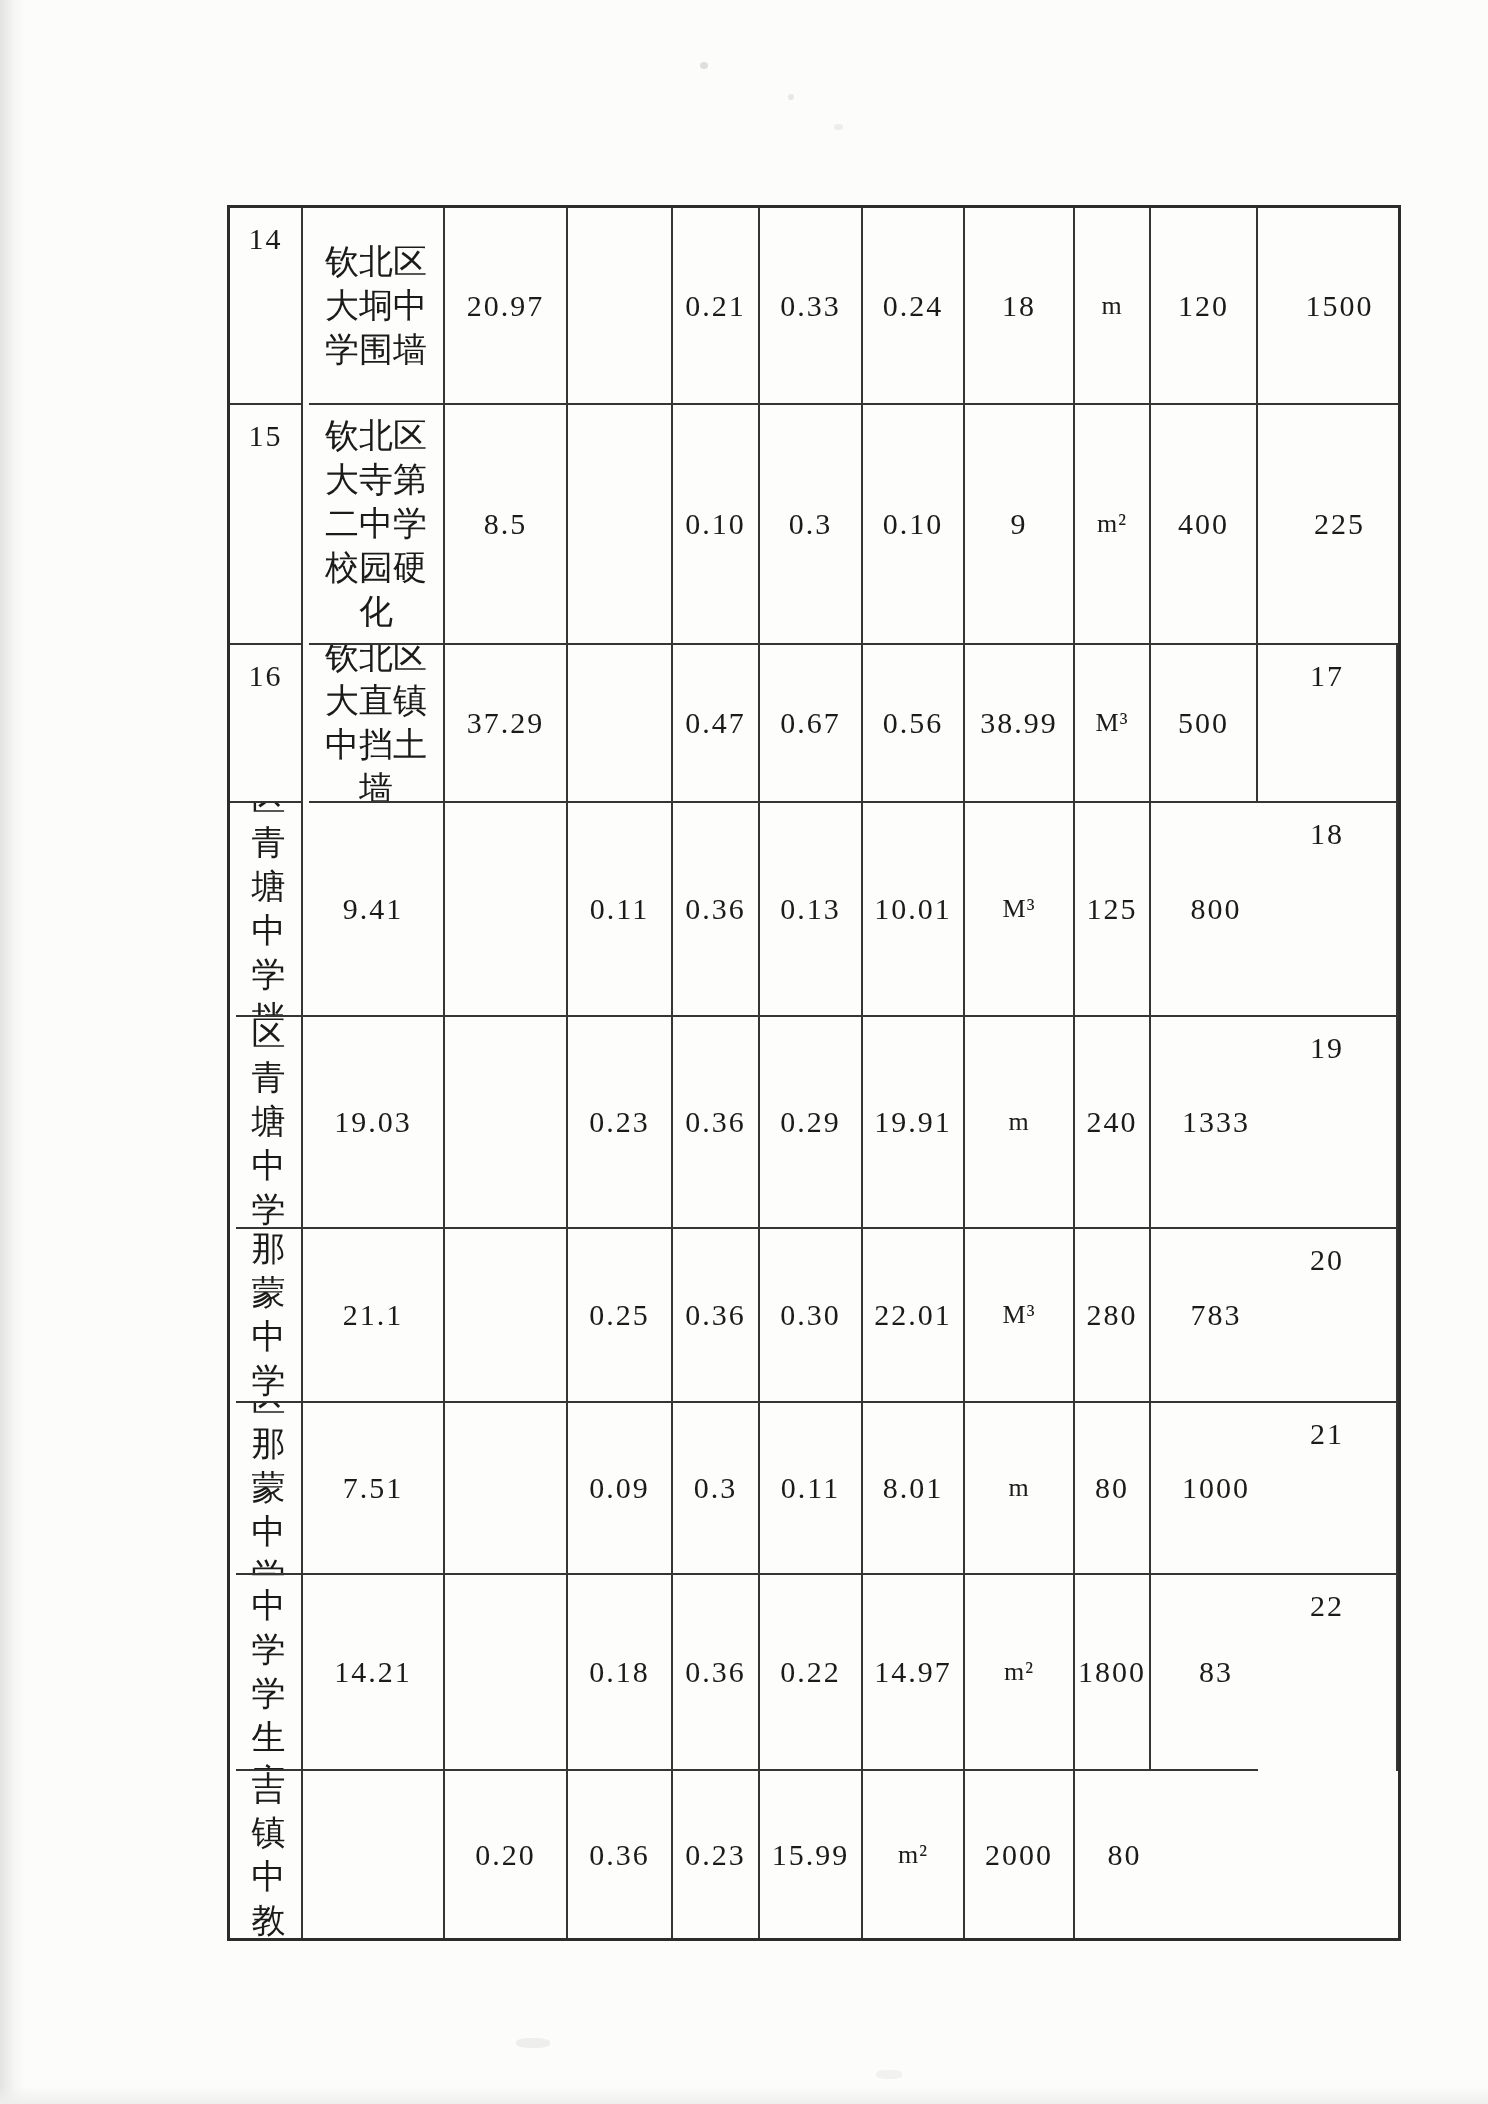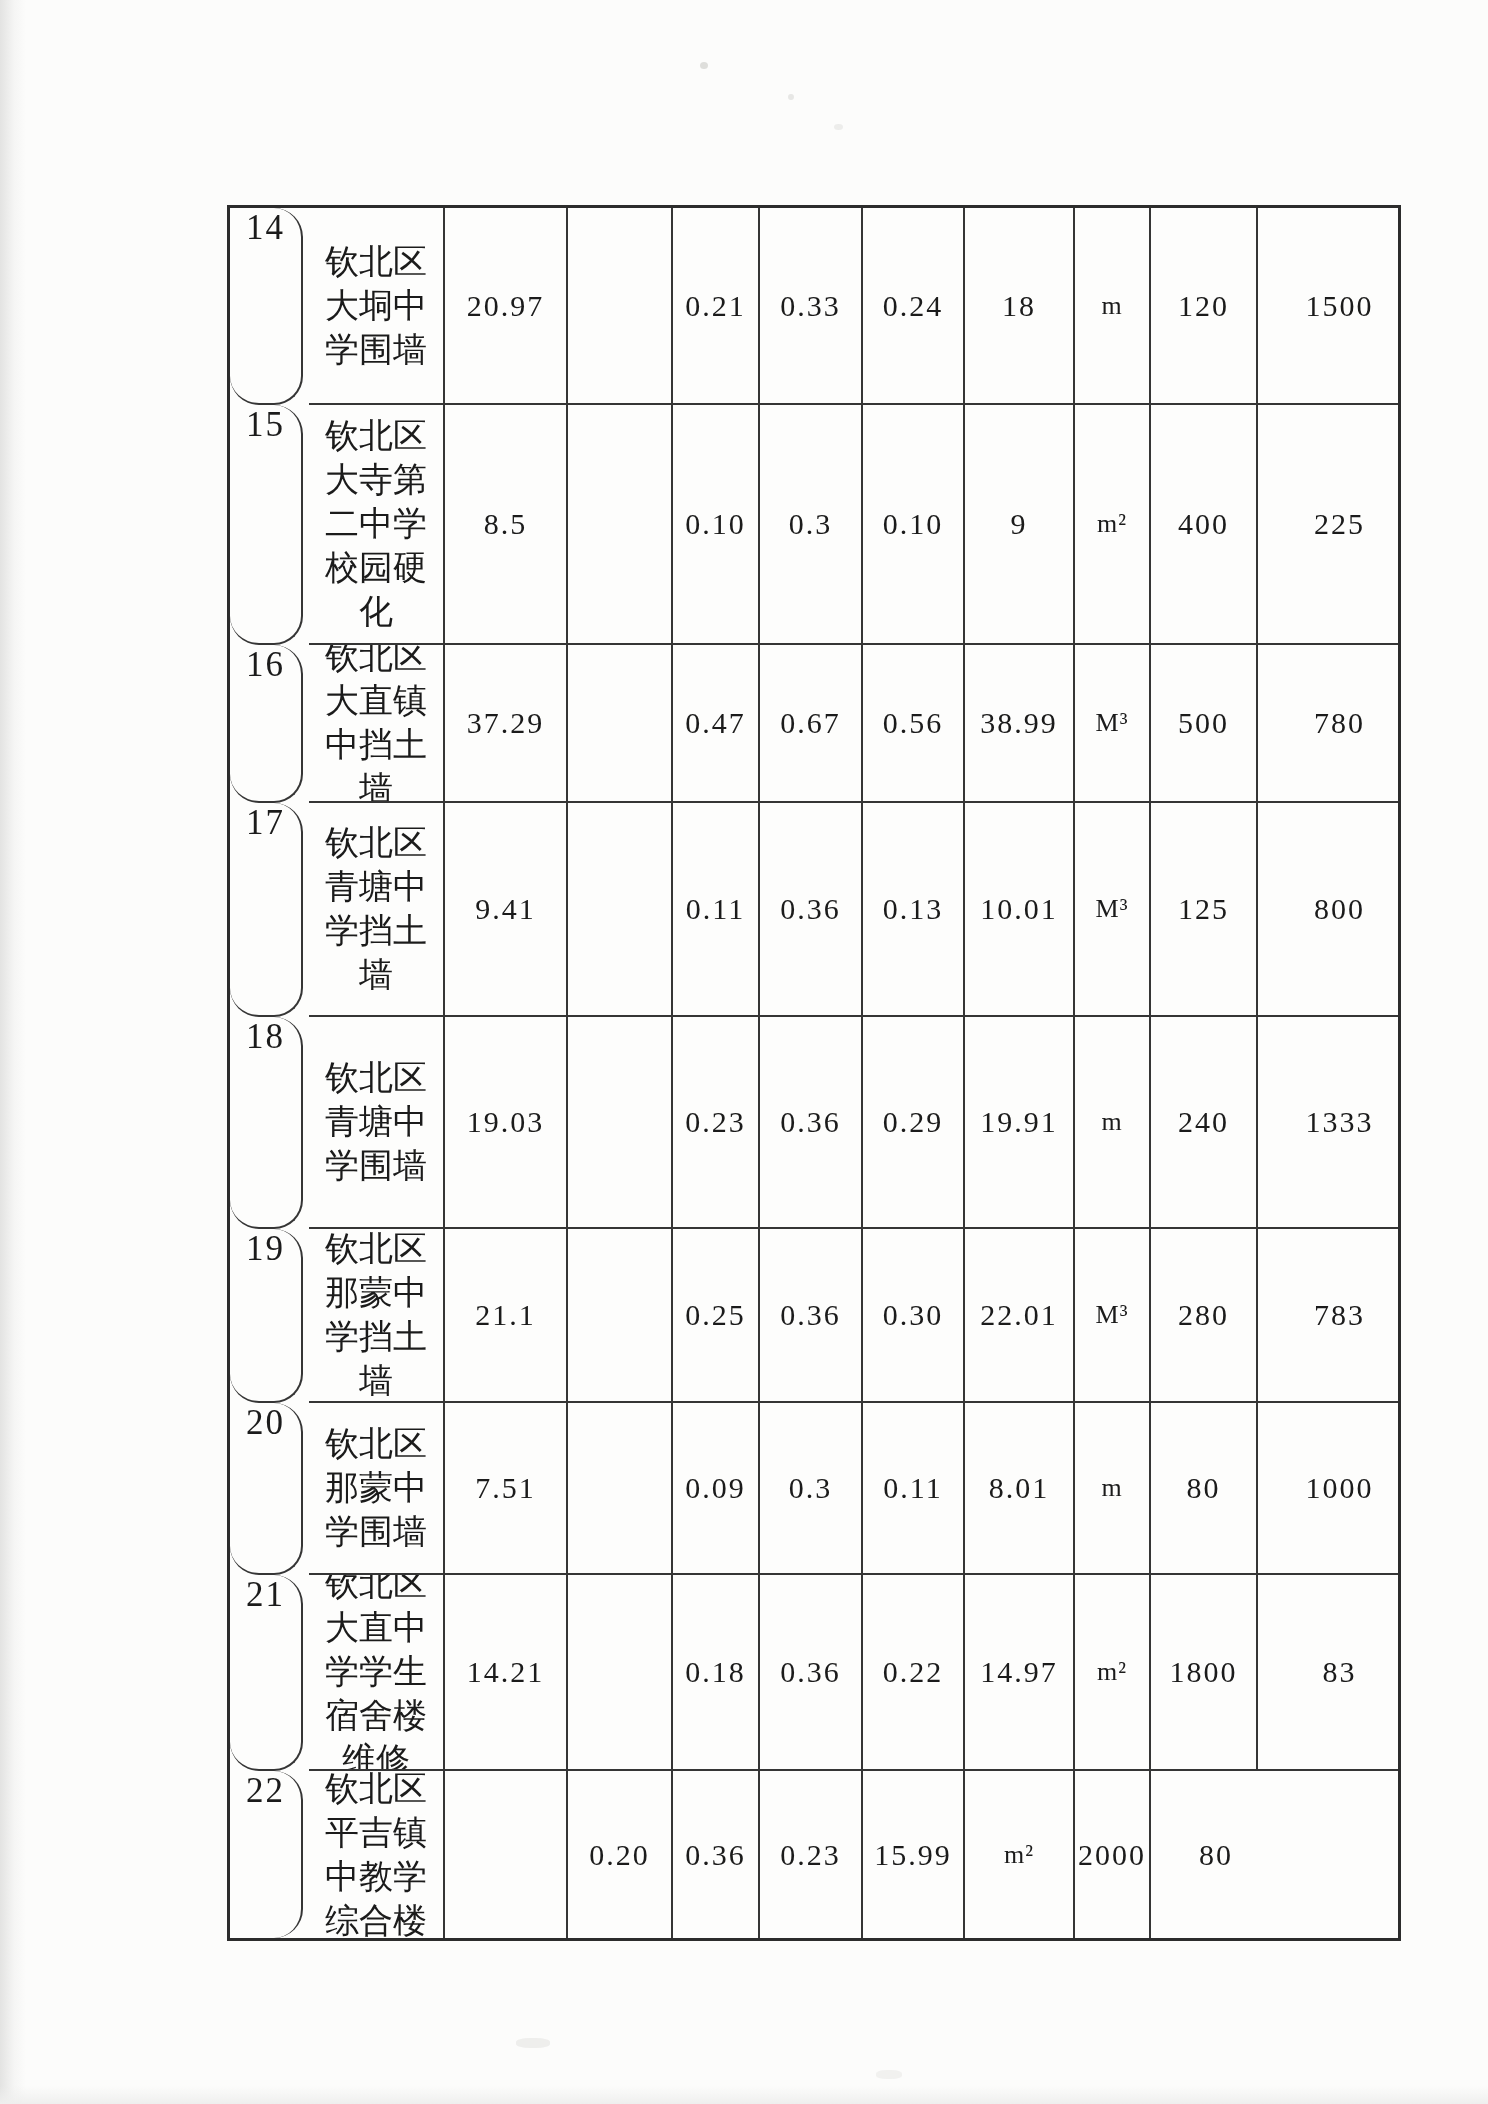--- a/index.html
+++ b/index.html
@@ -41,21 +41,22 @@
     border-right:2px solid #353535;
     border-bottom:2px solid #353535;
     box-sizing:border-box;
     display:flex;align-items:center;justify-content:center;
     overflow:hidden;
   }
   .cell.last-col{border-right:none;padding-left:23px;}
   .cell.last-row{border-bottom:none;}
   .cell.no-cell{
     align-items:flex-start;
-    font-size:35px;letter-spacing:2px;border-radius:29px;
+    padding-top:14px;
+    font-size:30px;letter-spacing:2px;
   }
   .cell.name-cell{
     white-space:pre-line;
     text-align:center;
     font-size:34px;line-height:44px;
     font-family:"Liberation Serif","DejaVu Serif",serif;
     margin-left:6px;
   }
   .cell.val-cell{font-size:30px;letter-spacing:2px;}
   .cell.unit-cell{font-size:26px;letter-spacing:1px;}
@@ -108,21 +109,20 @@
 中挡土
 墙</div>
     <div class="cell val-cell">37.29</div>
     <div class="cell val-cell"></div>
     <div class="cell val-cell">0.47</div>
     <div class="cell val-cell">0.67</div>
     <div class="cell val-cell">0.56</div>
     <div class="cell val-cell">38.99</div>
     <div class="cell unit-cell">M³</div>
     <div class="cell val-cell">500</div>
-    <div class="cell val-cell last-col">780</div>
     <div class="cell no-cell">17</div>
     <div class="cell name-cell">钦北区
 青塘中
 学挡土
 墙</div>
     <div class="cell val-cell">9.41</div>
     <div class="cell val-cell"></div>
     <div class="cell val-cell">0.11</div>
     <div class="cell val-cell">0.36</div>
     <div class="cell val-cell">0.13</div>

